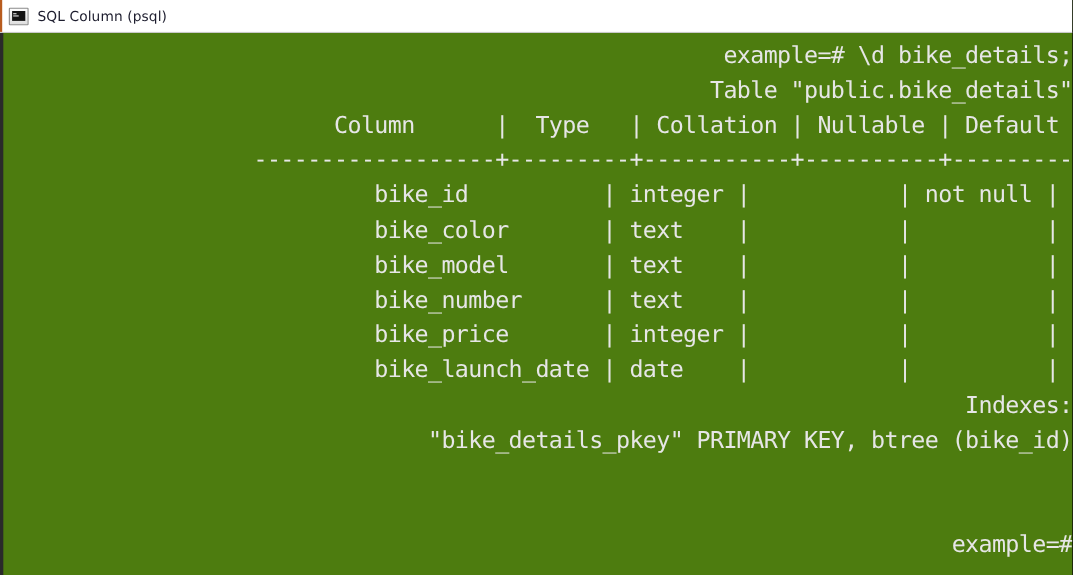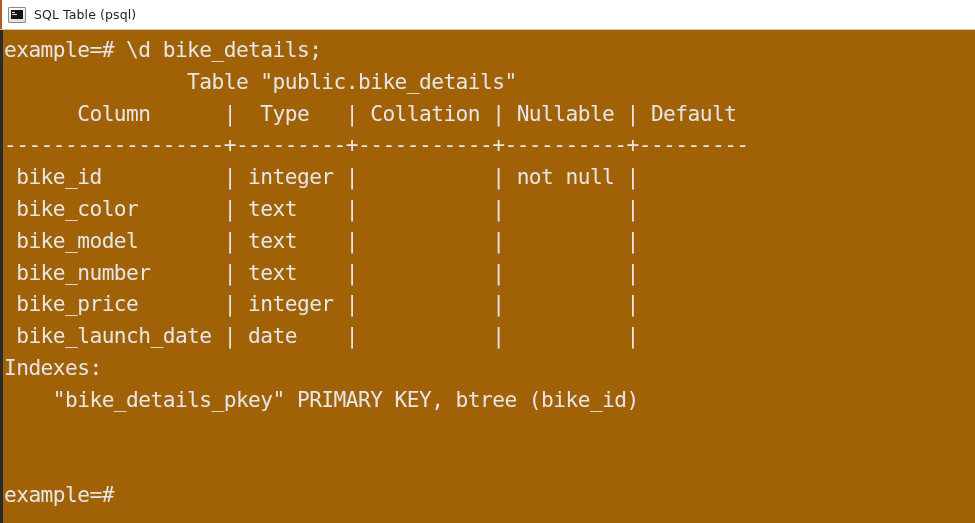--- a/index.html
+++ b/index.html
@@ -76,21 +76,22 @@
     white-space: nowrap;
   }
 
   
   .console-wrap {
     position: absolute;
     left: 0;
     top: 30px;
     right: 0;
     bottom: 0;
-    background: #a16207;
+    background: #4d7c0f;
+    text-align: right;
   }
   .gutter {
     position: absolute;
     left: 0; top: 0; bottom: 0;
     width: 3px;
     background: #2a2a2a;
   }
   .console {
     position: absolute;
     left: 3px;
@@ -116,21 +117,21 @@
 </style>
 </head>
 <body>
 
 <div id="app">
 
   <div class="titlebar">
     <span class="tb-icon">
       <span class="scr"></span>
     </span>
-    <span class="tb-title">SQL Table (psql)</span>
+    <span class="tb-title">SQL Column (psql)</span>
   </div>
 
   <div class="console-wrap">
     <div class="gutter"></div>
     <div class="console">
       <pre class="term" id="term"><span class="line">example=# \d bike_details;</span><span class="line">               Table "public.bike_details"</span><span class="line">      Column      |  Type   | Collation | Nullable | Default </span><span class="line">------------------+---------+-----------+----------+---------</span><span class="line"> bike_id          | integer |           | not null | </span><span class="line"> bike_color       | text    |           |          | </span><span class="line"> bike_model       | text    |           |          | </span><span class="line"> bike_number      | text    |           |          | </span><span class="line"> bike_price       | integer |           |          | </span><span class="line"> bike_launch_date | date    |           |          | </span><span class="line">Indexes:</span><span class="line">    "bike_details_pkey" PRIMARY KEY, btree (bike_id)</span><span class="line">&nbsp;</span><span class="line">&nbsp;</span><span class="line">example=#</span></pre>
     </div>
   </div>
 
 </div>

